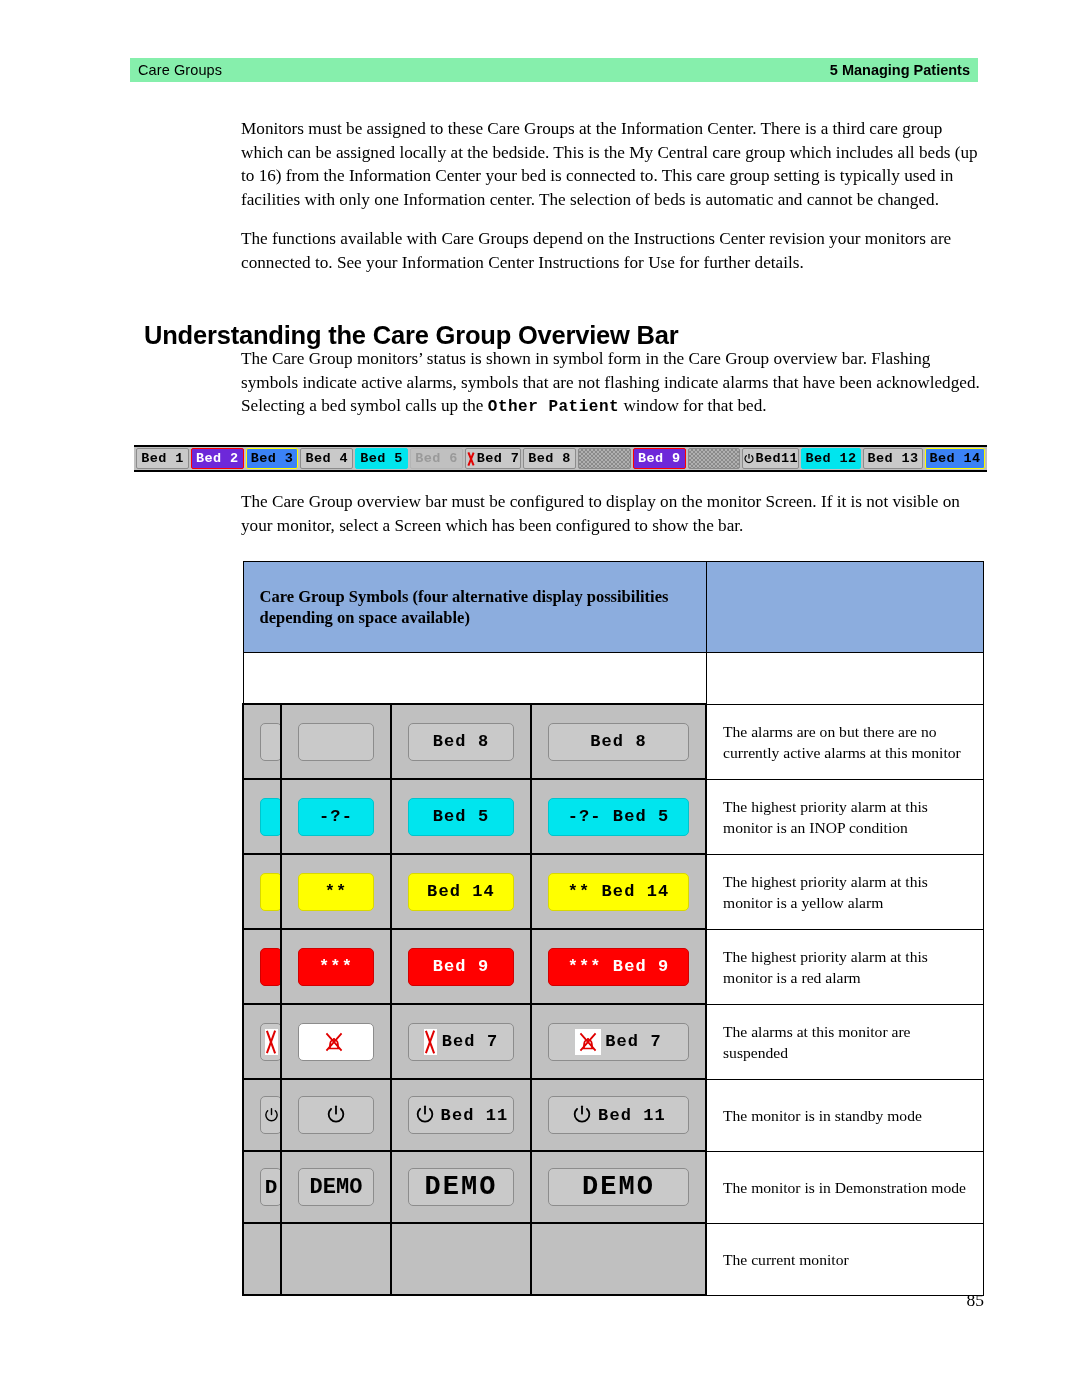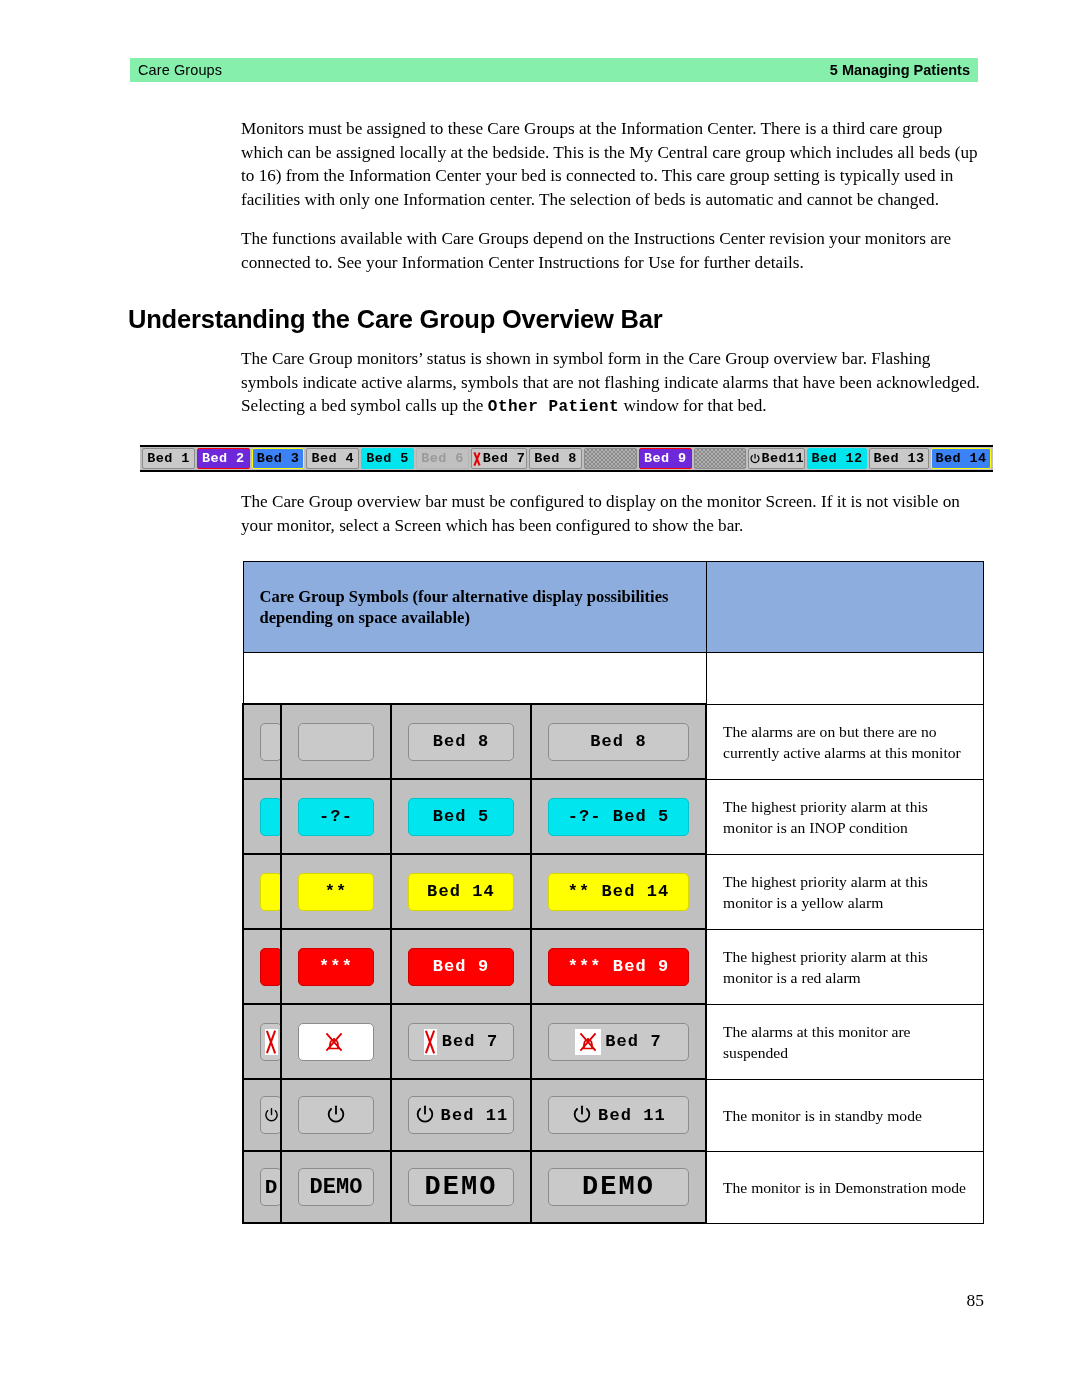--- a/index.html
+++ b/index.html
@@ -61,32 +61,32 @@
     font-family: "Liberation Mono", monospace;
     font-weight: bold;
     font-size: 16px;
     letter-spacing: 0.5px;
   }
 
   h2.section-heading {
     position: absolute;
     left: 128px;
     top: 305px;
-    margin: 0;
+    margin: 16px;
     font-family: "Liberation Sans", sans-serif;
     font-size: 25.5px;
     font-weight: bold;
     letter-spacing: -0.2px;
     color: #000;
   }
 
   
   .cg-bar-wrap {
     position: absolute;
-    left: 140px;
+    left: 134px;
     top: 445px;
     width: 853px;
     height: 27px;
     background: #c0c0c0;
     border-top: 2px solid #000;
     border-bottom: 2px solid #000;
     display: flex;
     align-items: center;
     box-sizing: border-box;
     padding: 0 1px;
@@ -456,16 +456,31 @@
           <div class="btn w2 gray demo small"><span>DEMO</span></div>
         </td>
         <td class="sym-cellbox">
           <div class="btn w2 gray demo"><span>DEMO</span></div>
         </td>
         <td class="sym-cellbox">
           <div class="btn w2 gray demo"><span>DEMO</span></div>
         </td>
         <td class="sym-desc">The monitor is in Demonstration mode</td>
       </tr>
+      <tr>
+        <td class="sym-cellbox">
+          <div class="btn w1 plain"></div>
+        </td>
+        <td class="sym-cellbox">
+          <div class="btn w2 plain"></div>
+        </td>
+        <td class="sym-cellbox">
+          <div class="btn w2 plain"></div>
+        </td>
+        <td class="sym-cellbox">
+          <div class="btn w2 plain"></div>
+        </td>
+        <td class="sym-desc">The current monitor</td>
+      </tr>
     </tbody>
 </table>
 
 <div class="page-number">85</div>
 
 </body></html>

